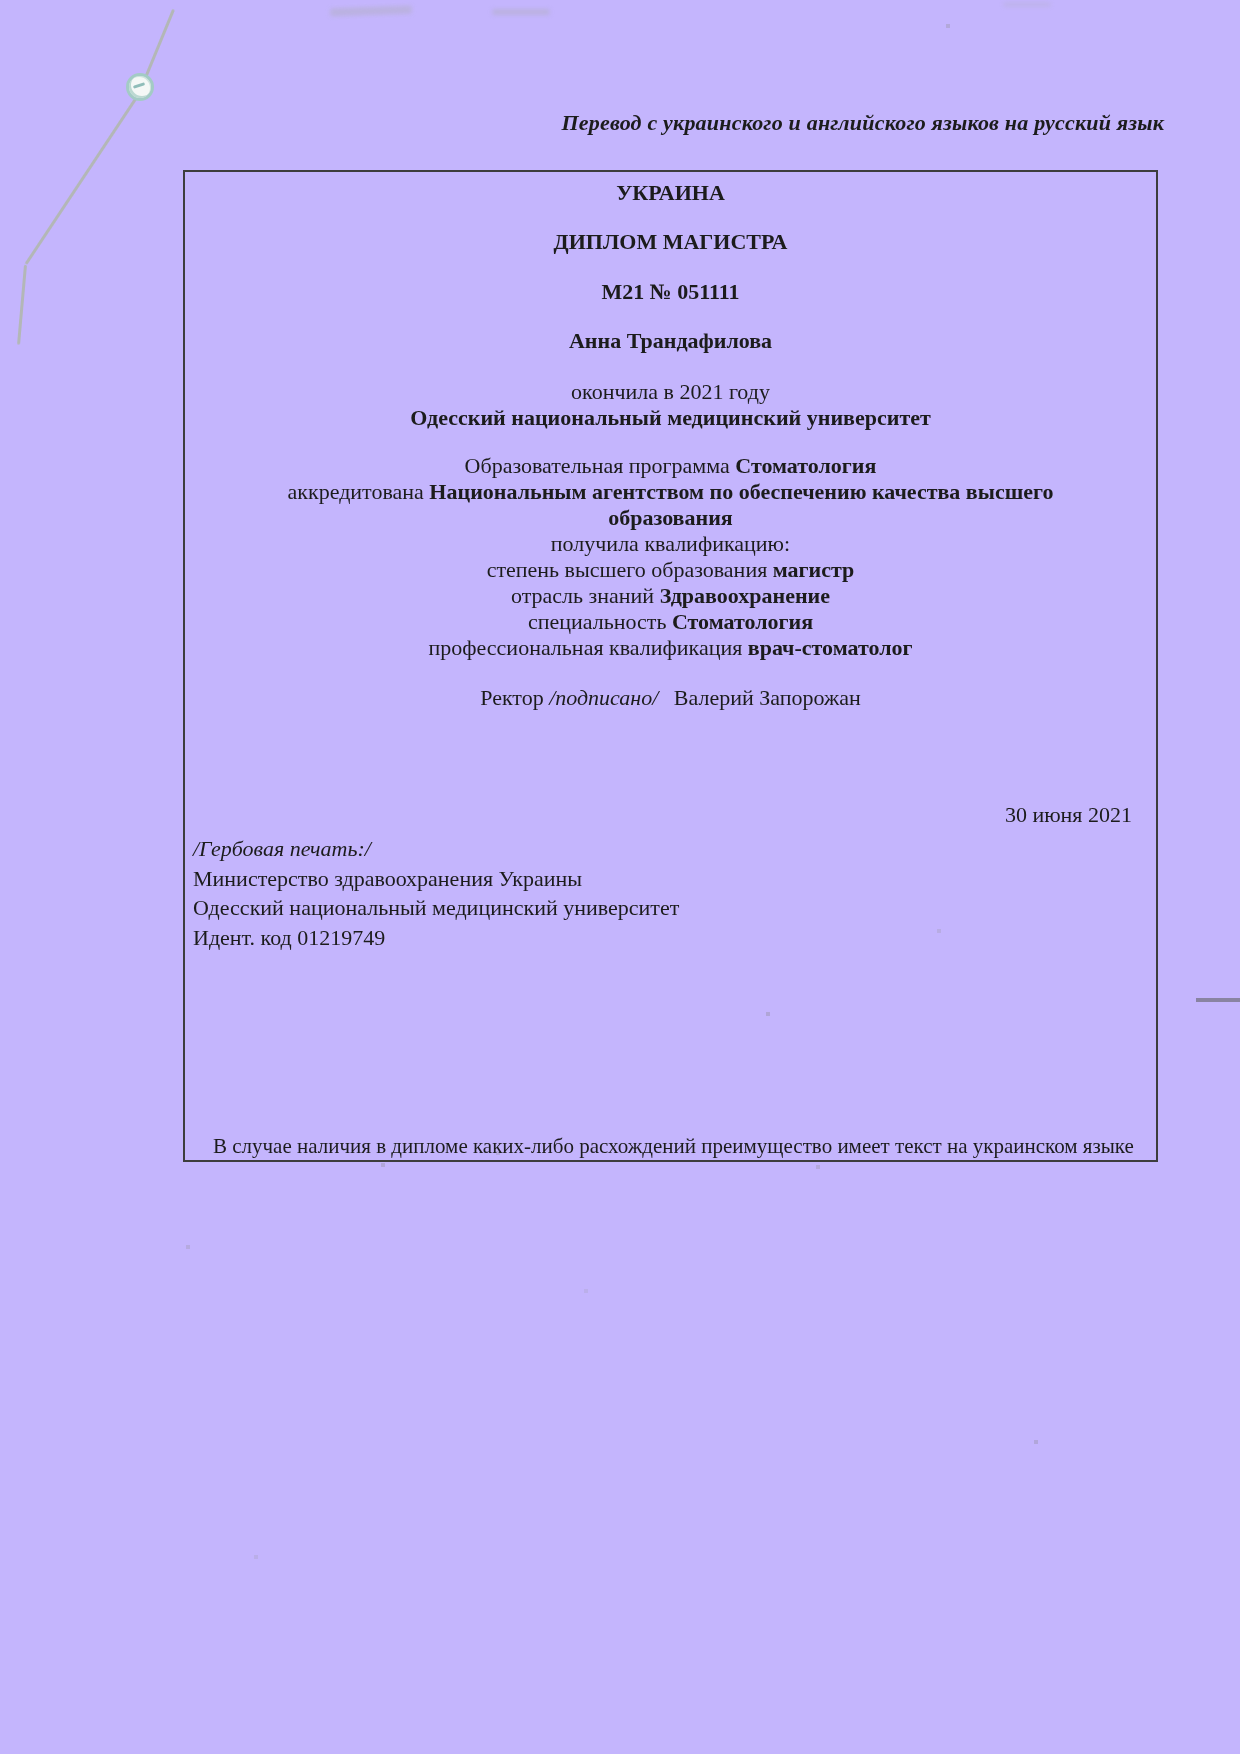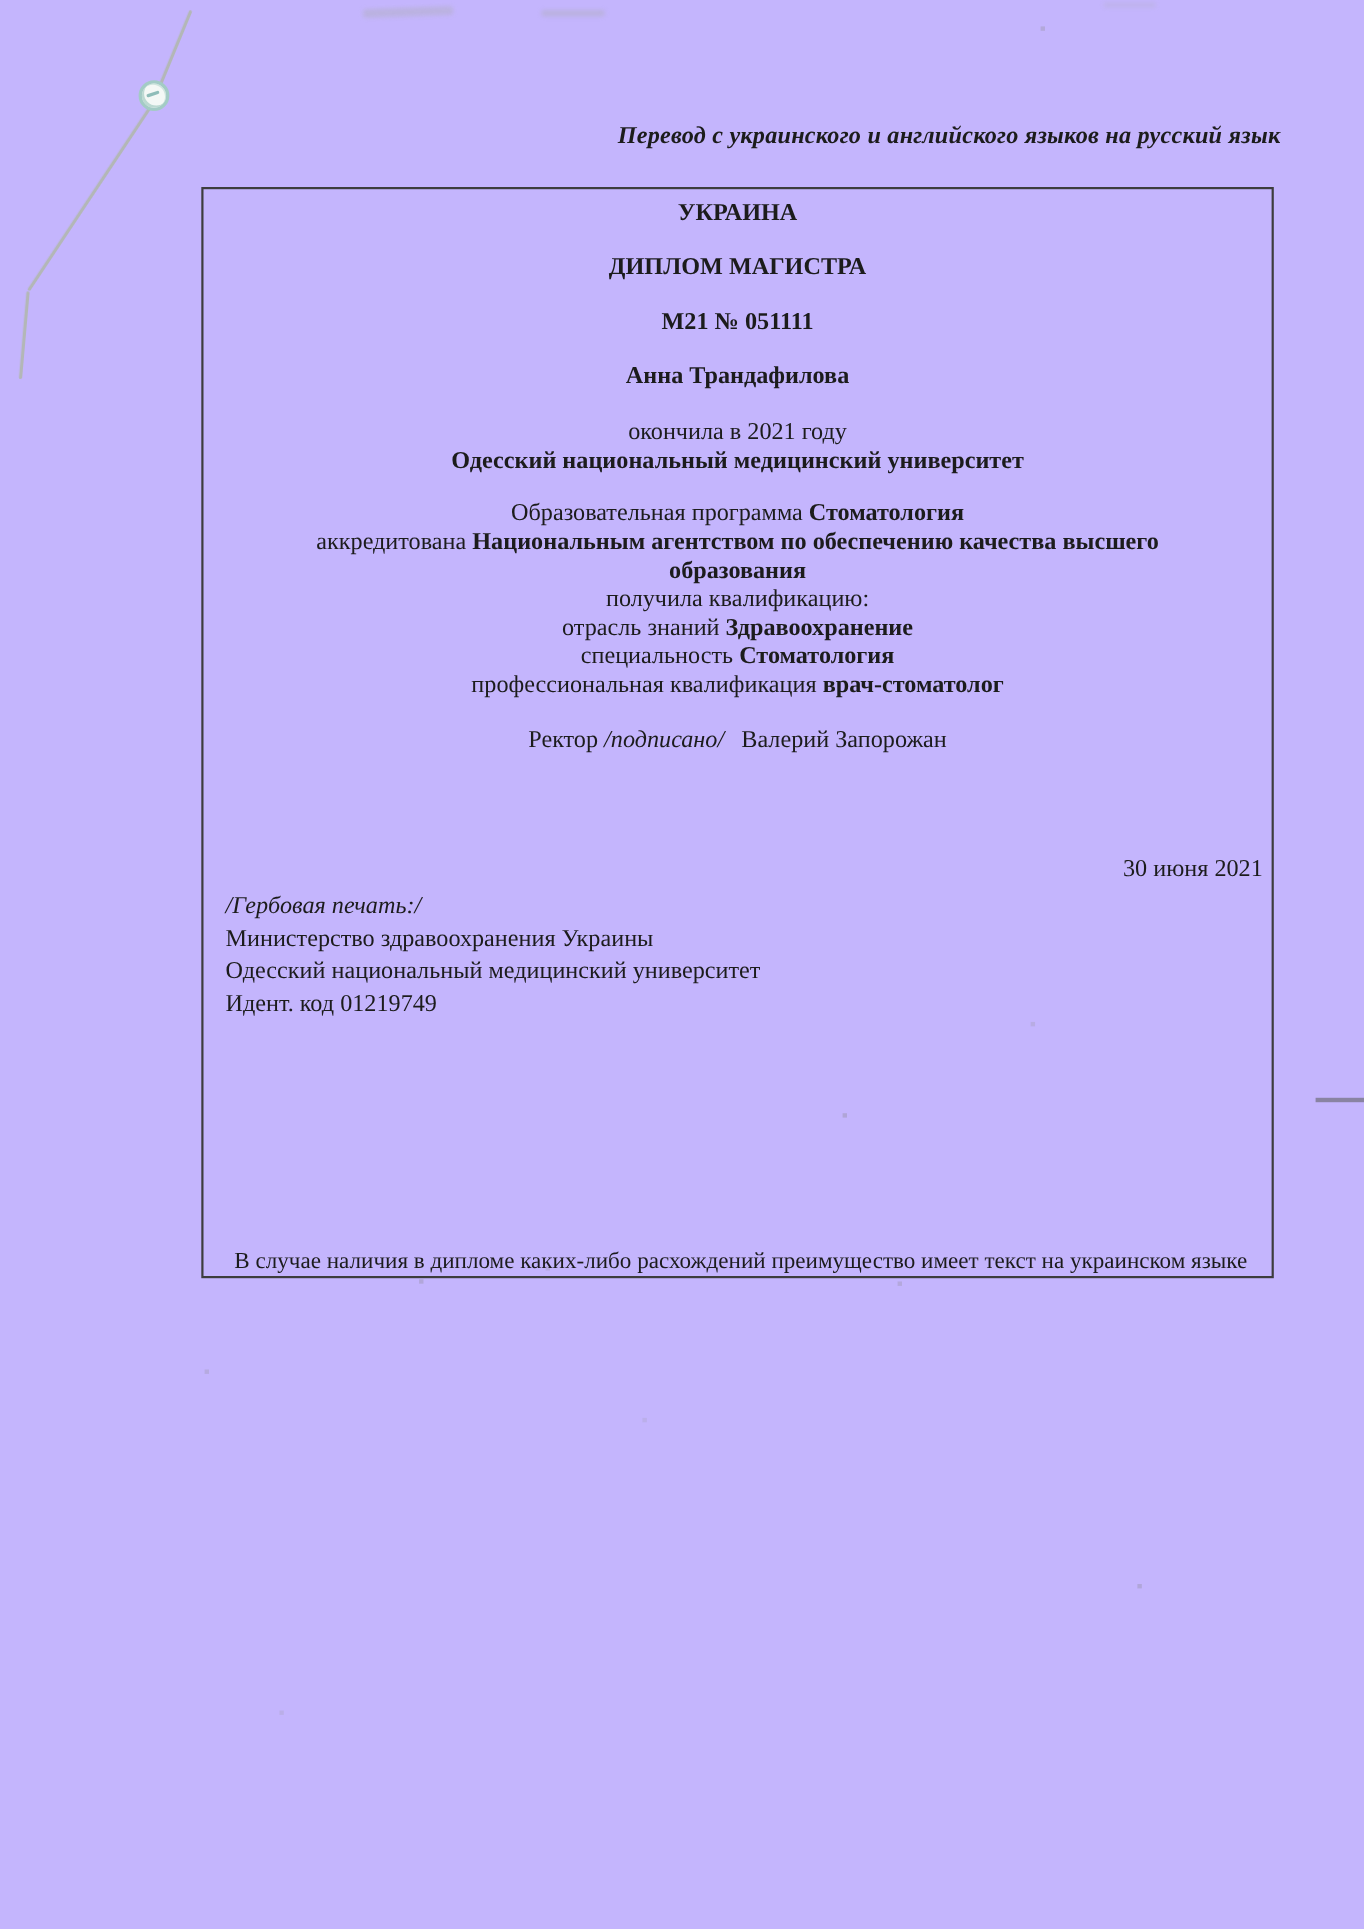--- a/index.html
+++ b/index.html
@@ -119,25 +119,25 @@
 
   .gap-head   { margin-top: 23px !important; }
   .gap-head2  { margin-top: 24px !important; }
   .gap-body   { margin-top: 25px !important; }
   .gap-prog   { margin-top: 22px !important; }
   .gap-rector { margin-top: 24px !important; }
 
   .date-line {
     margin-top: 91px !important;
     text-align: right !important;
-    padding-right: 8px;
+    padding-right: 24px;
   }
   .seal-block {
     margin-top: 6px;
-    padding-left: 20px;
+    padding-left: 8px;
     text-align: left;
   }
   .seal-block p {
     text-align: left;
     line-height: 29.5px;
   }
   .rector-line .sig-gap { margin-left: 10px; text-align: right; }
 
   .footnote {
     position: absolute;
@@ -186,20 +186,24 @@
     </p>
     <p>
       <span>аккредитована</span>
       <span class="b">Национальным агентством по обеспечению качества высшего</span>
     </p>
     <p class="b">образования</p>
 
     <p>получила квалификацию:</p>
 
     <p>
+      <span>степень высшего образования</span>
+      <span class="b">магистр</span>
+    </p>
+    <p>
       <span>отрасль знаний</span>
       <span class="b">Здравоохранение</span>
     </p>
     <p>
       <span>специальность</span>
       <span class="b">Стоматология</span>
     </p>
     <p>
       <span>профессиональная квалификация</span>
       <span class="b">врач-стоматолог</span>

